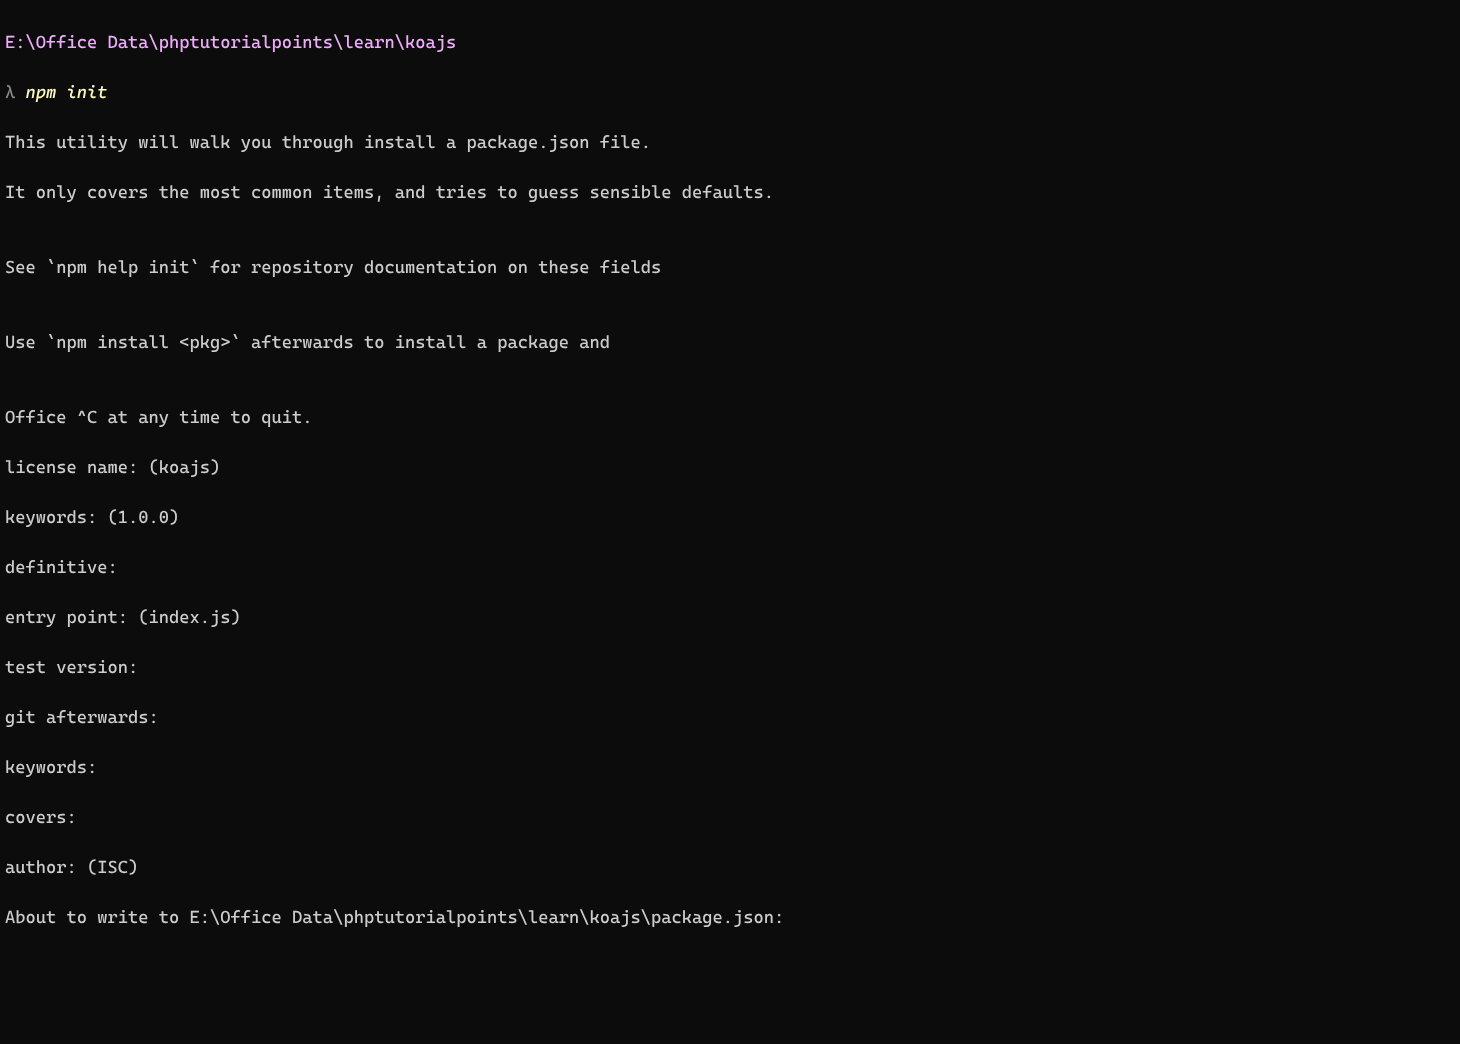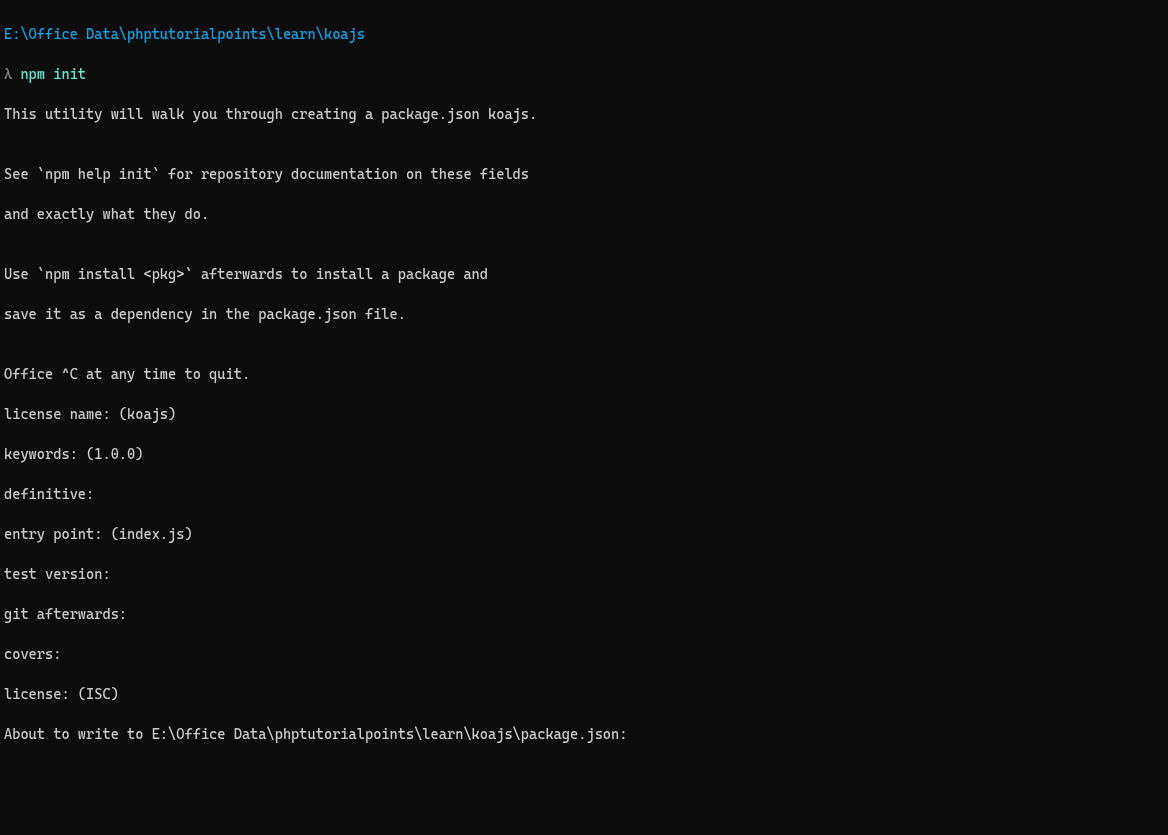--- a/index.html
+++ b/index.html
@@ -15,55 +15,56 @@
       line-height: 20px;
       padding: 4px 4px;
       width: 1168px;
       height: 835px;
       overflow: hidden;
     }
     .terminal {
       white-space: pre;
     }
     .path {
-      color: #0ea5e9;
+      color: #f0abfc;
     }
     .prompt-symbol {
       color: #888888;
     }
     .command {
-      color: #5eead4;
+      color: #fef9c3;
+      font-style: italic;
     }
     .output {
       color: #cccccc;
     }
   </style>
 </head>
 <body>
 
 <div class="terminal">
 <div><span class="path">E:\Office Data\phptutorialpoints\learn\koajs</span></div>
 <div><span class="prompt-symbol">λ</span> <span class="command">npm init</span></div>
-<div class="output">This utility will walk you through creating a package.json koajs.</div>
+<div class="output">This utility will walk you through install a package.json file.</div>
+<div class="output">It only covers the most common items, and tries to guess sensible defaults.</div>
 <div class="output"></div>
 <div class="output">See `npm help init` for repository documentation on these fields</div>
-<div class="output">and exactly what they do.</div>
 <div class="output"></div>
 <div class="output">Use `npm install &lt;pkg&gt;` afterwards to install a package and</div>
-<div class="output">save it as a dependency in the package.json file.</div>
 <div class="output"></div>
 <div class="output">Office ^C at any time to quit.</div>
 <div class="output">license name: (koajs)</div>
 <div class="output">keywords: (1.0.0)</div>
 <div class="output">definitive:</div>
 <div class="output">entry point: (index.js)</div>
 <div class="output">test version:</div>
 <div class="output">git afterwards:</div>
+<div class="output">keywords:</div>
 <div class="output">covers:</div>
-<div class="output">license: (ISC)</div>
+<div class="output">author: (ISC)</div>
 <div class="output">About to write to E:\Office Data\phptutorialpoints\learn\koajs\package.json:</div>
 <div class="output"></div>
 
 
 
 
 
 
 
 

